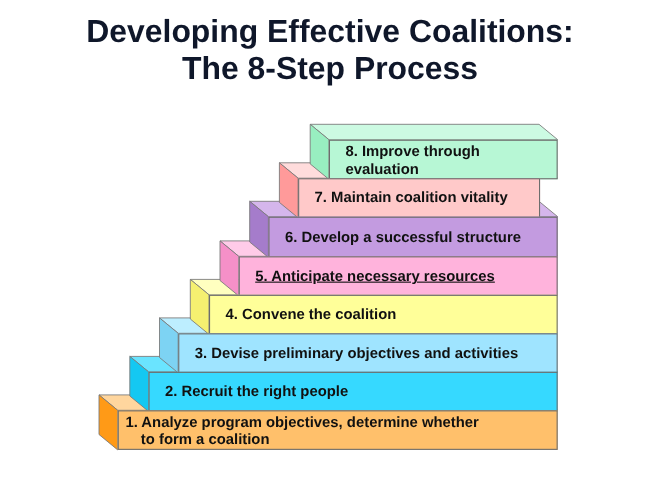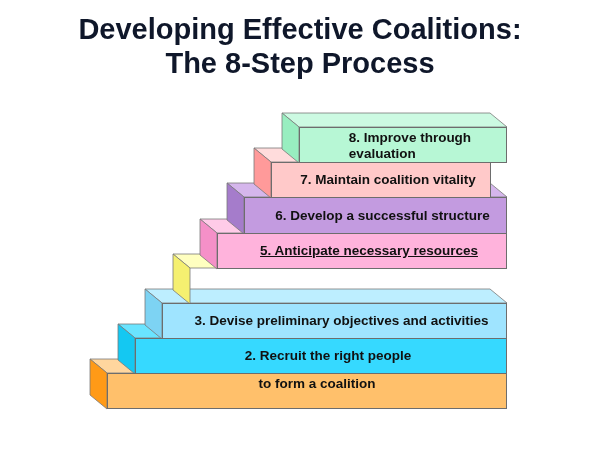--- a/index.html
+++ b/index.html
@@ -1,19 +1,19 @@
 <!DOCTYPE html>
 <html><head>
 <meta charset="utf-8">
 <style>
   html, body { margin:0; padding:0; background:#ffffff; }
   body { width:600px; height:450px; position:relative; overflow:hidden; font-family:"Liberation Sans", sans-serif; }
   .title { position:absolute; left:0; top:12px; width:600px; text-align:center; font-weight:bold; font-size:29px; line-height:34px; color:#0f172a; }
   .stair { position:absolute; left:0; top:0; width:600px; height:450px; }
-  .front { position:absolute; box-sizing:border-box; border:1px solid #6d6d6d; font-weight:bold; font-size:13.5px; color:#111; padding-left:14px; display:flex; align-items:center; line-height:16px;justify-content:center; }
+  .front { position:absolute; box-sizing:border-box; border:1px solid #6d6d6d; font-weight:bold; font-size:13.5px; color:#111; padding-left:14px; display:flex; align-items:center; line-height:16px; }
   .front span { display:block; }
   svg { position:absolute; left:0; top:0; }
 </style>
 </head>
 <body>
 
 <div class="title">
   <div>Developing Effective Coalitions:</div>
   <div>The 8-Step Process</div>
 </div>
@@ -46,24 +46,28 @@
   </div>
   <div class="front" style="left: 271px; top: 162px; width: 220px; height: 36px; background: rgb(255, 201, 201);">
     <span>7. Maintain coalition vitality</span>
   </div>
   <div class="front" style="left: 244px; top: 197px; width: 263px; height: 37px; background: rgb(195, 155, 224);">
     <span>6. Develop a successful structure</span>
   </div>
   <div class="front" style="left: 217px; top: 233px; width: 290px; height: 36px; background: rgb(255, 179, 220); text-decoration: underline;">
     <span>5. Anticipate necessary resources</span>
   </div>
+  <div class="front" style="left: 190px; top: 268px; width: 317px; height: 36px; background: rgb(255, 255, 153);">
+    <span>4. Convene the coalition</span>
+  </div>
   <div class="front" style="left: 162px; top: 303px; width: 345px; height: 36px; background: rgb(159, 228, 255);">
     <span>3. Devise preliminary objectives and activities</span>
   </div>
   <div class="front" style="left: 135px; top: 338px; width: 372px; height: 36px; background: rgb(54, 217, 255);">
     <span>2. Recruit the right people</span>
   </div>
   <div class="front" style="left: 107px; top: 373px; width: 400px; height: 36px; padding-left: 6px; align-items: flex-start; padding-top: 2px; background: rgb(255, 192, 107);">
     <div>
+      <span>1. Analyze program objectives, determine whether</span>
       <span style="padding-left:14px;">to form a coalition</span>
     </div>
   </div>
 </div>
 
 </body></html>

